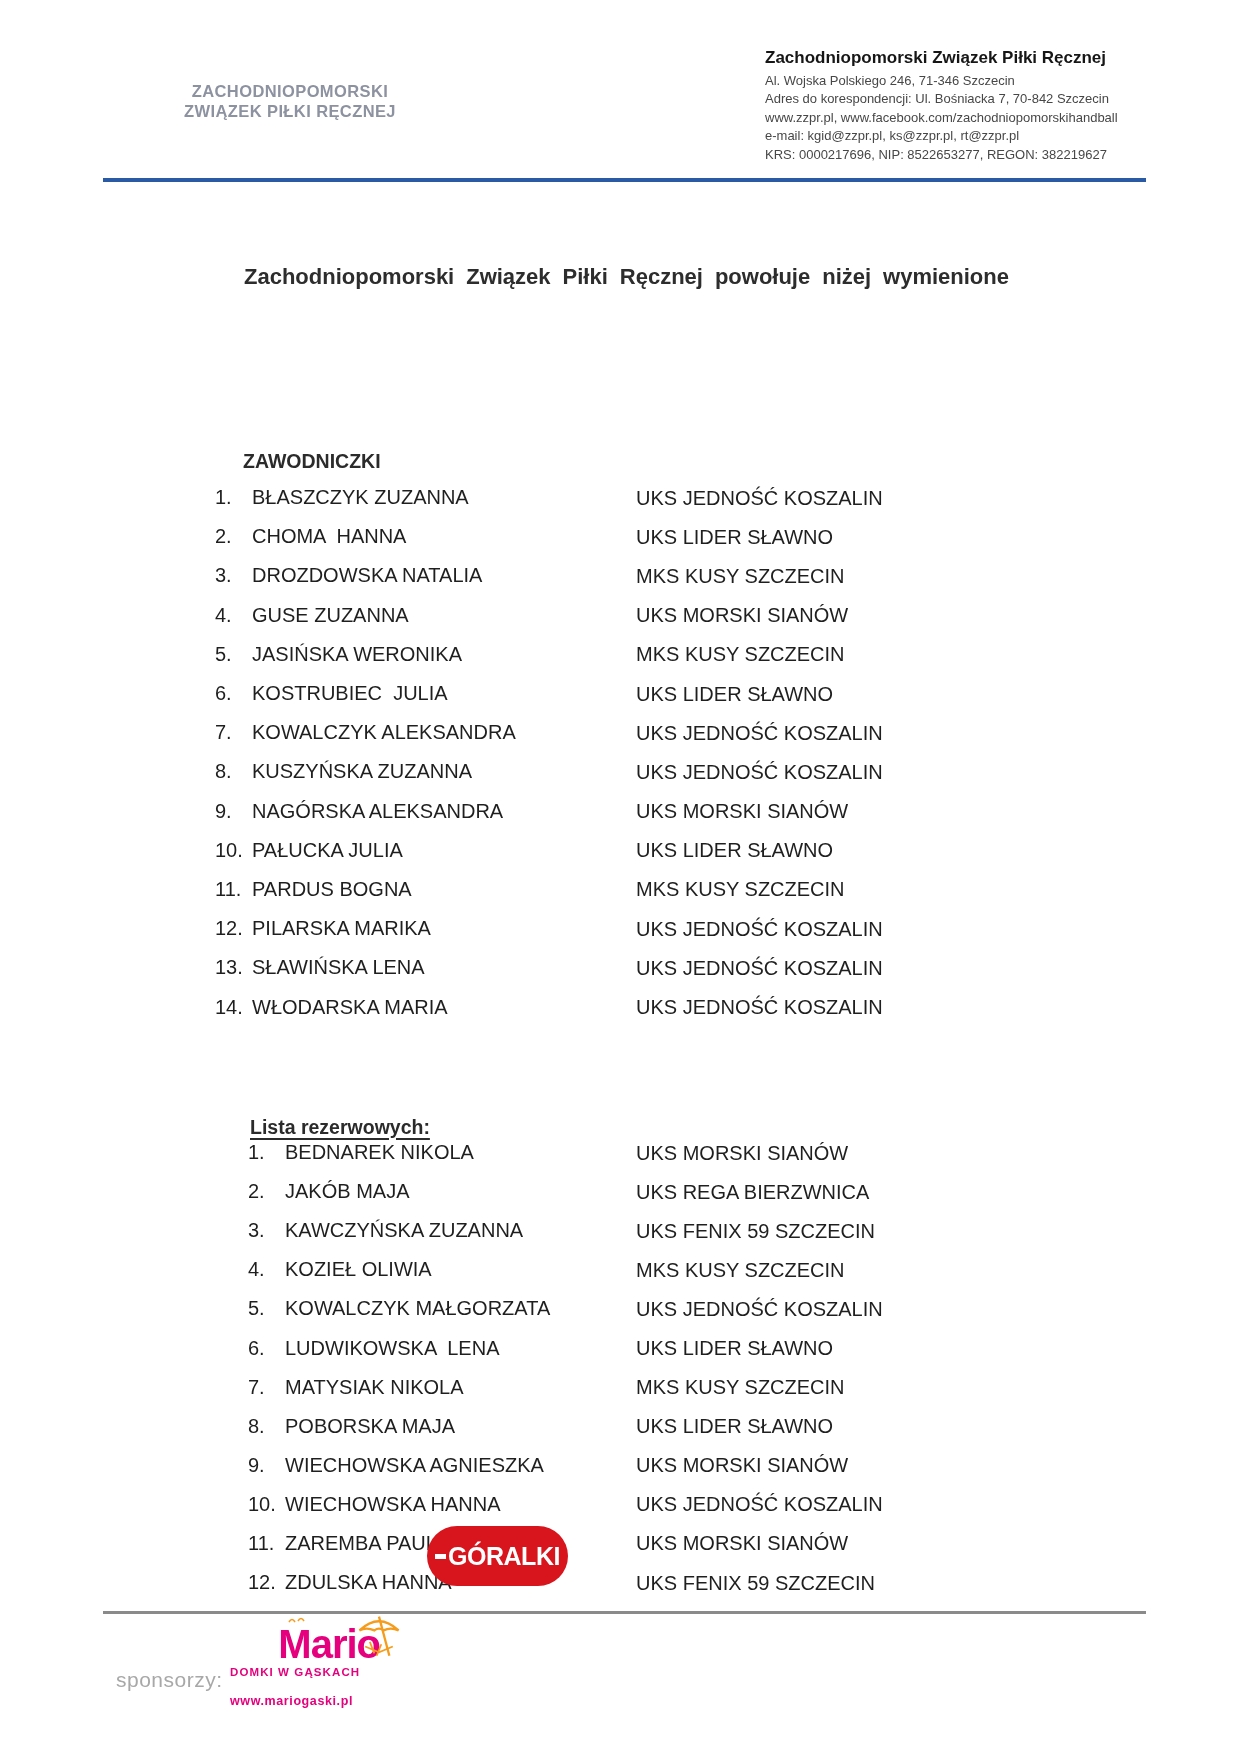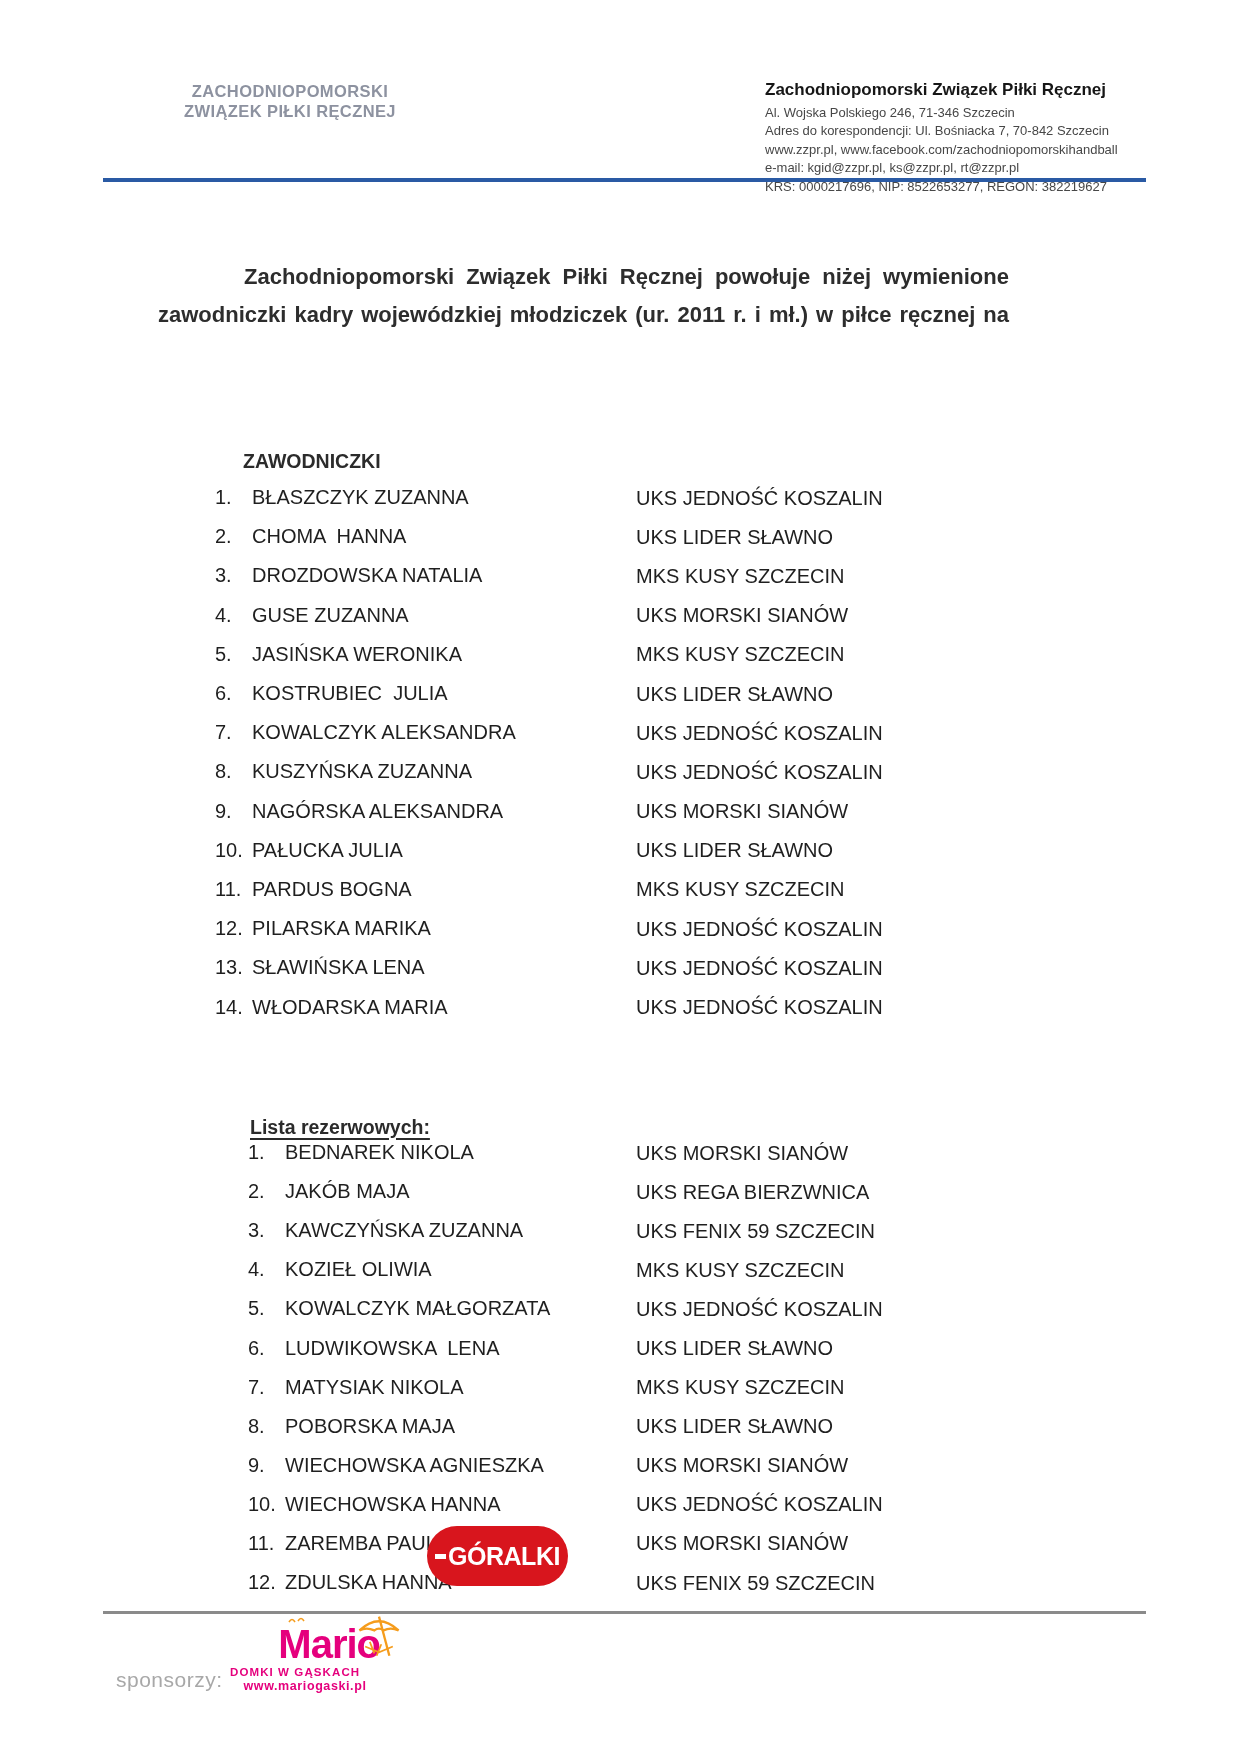--- a/index.html
+++ b/index.html
@@ -8,21 +8,21 @@
 
   
   .crest{position:absolute;}
   .crest-g{stroke-width:var(--sw,1.5);fill:none;}
   .crest.ghost{--blue:#ececec;--gold:#efefef;}
 
   
   .org-name{position:absolute;left:184px;top:82px;width:212px;text-align:center;
             font-weight:bold;font-size:16.5px;line-height:19.5px;letter-spacing:.4px;
             color:var(--org-gray,#8d92a0);}
-  .contact{position:absolute;left:765px;top:48px;width:400px;margin-top:32px;}
+  .contact{position:absolute;left:765px;top:48px;width:400px;}
   .contact-title{font-weight:bold;font-size:17px;color:#161616;margin-bottom:4px;}
   .contact-line{font-size:13px;line-height:18.4px;color:#474747;}
   .rule-blue{position:absolute;left:103px;top:178px;width:1043px;height:4px;
              background:var(--rule-blue,#2a5aa4);}
 
   
   .intro{position:absolute;left:158px;top:258px;width:851px;font-weight:bold;
          font-size:22px;line-height:38.4px;color:#2d2d2d;}
   .jline{text-align:justify;text-align-last:justify;}
   .indent{text-indent:86px;}
@@ -46,21 +46,21 @@
   
   .rule-gray{position:absolute;left:103px;top:1611px;width:1043px;height:3px;
              background:var(--rule-gray,#8a8a8a);}
   .sponsors-label{position:absolute;left:116px;top:1668px;font-size:21px;
                   color:var(--footer-gray,#a8a8a8);letter-spacing:.5px;}
   .mario{position:absolute;left:230px;top:1624px;width:150px;color:var(--mario-pink,#e5007d);}
   .mario-name{font-weight:bold;font-size:40px;line-height:40px;letter-spacing:-1px;position:relative;text-align:right;}
   .mario-birds{position:absolute;left:58px;top:-9px;}
   .mario-umbrella{position:absolute;left:126px;top:-12px;}
   .mario-tag{font-weight:bold;font-size:11.5px;letter-spacing:1.1px;margin-top:2px;}
-  .mario-url{font-weight:bold;font-size:12.5px;letter-spacing:.6px;margin-top:1px;text-align:center;}
+  .mario-url{font-weight:bold;font-size:12.5px;letter-spacing:.6px;margin-top:16px;}
   .goralki{position:absolute;left:427px;top:1526px;width:141px;height:60px;border-radius:34px;
            background:var(--goralki-red,#d8151d);display:flex;align-items:center;justify-content:center;}
   .goralki-inner{display:flex;align-items:center;color:#fff;font-weight:bold;font-size:25px;
                  letter-spacing:-.5px;}
   .goralki-dash{display:inline-block;width:11px;height:5px;background:#fff;margin-right:2px;}
 </style>
 </head>
 <body>
 
 <div class="page">
@@ -121,21 +121,20 @@
       <div class="contact-line">e-mail: kgid@zzpr.pl, ks@zzpr.pl, rt@zzpr.pl</div>
       <div class="contact-line">KRS: 0000217696, NIP: 8522653277, REGON: 382219627</div>
     </div>
   </header>
 
   <div class="rule-blue"></div>
 
   <main>
     <div class="intro">
       <div class="jline indent">Zachodniopomorski Związek Piłki Ręcznej powołuje niżej wymienione</div>
-      <div class="jline">zawodniczki kadry wojewódzkiej młodziczek (ur. 2011 r. i mł.) w piłce ręcznej  na</div>
     </div>
 
     <h2 class="sec-heading" id="squad-heading">ZAWODNICZKI</h2>
 
     <ol class="roster" id="squad-list">
 
         <li class="row">
           <span class="num">1.</span>
           <span class="pname">BŁASZCZYK ZUZANNA</span>
           <span class="club">UKS JEDNOŚĆ KOSZALIN</span>

